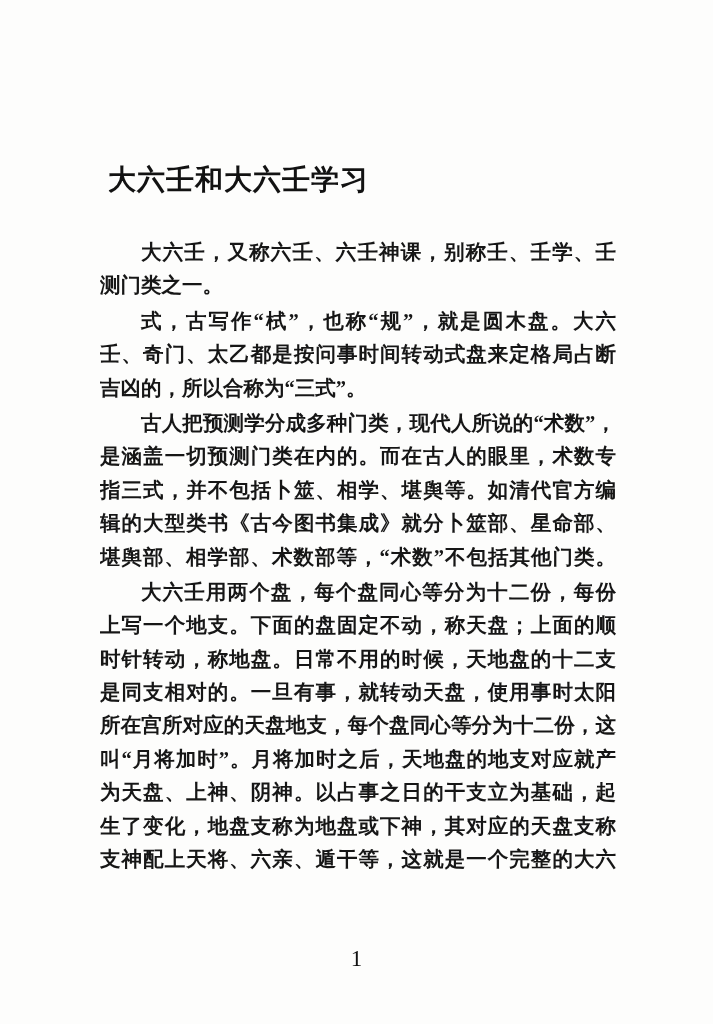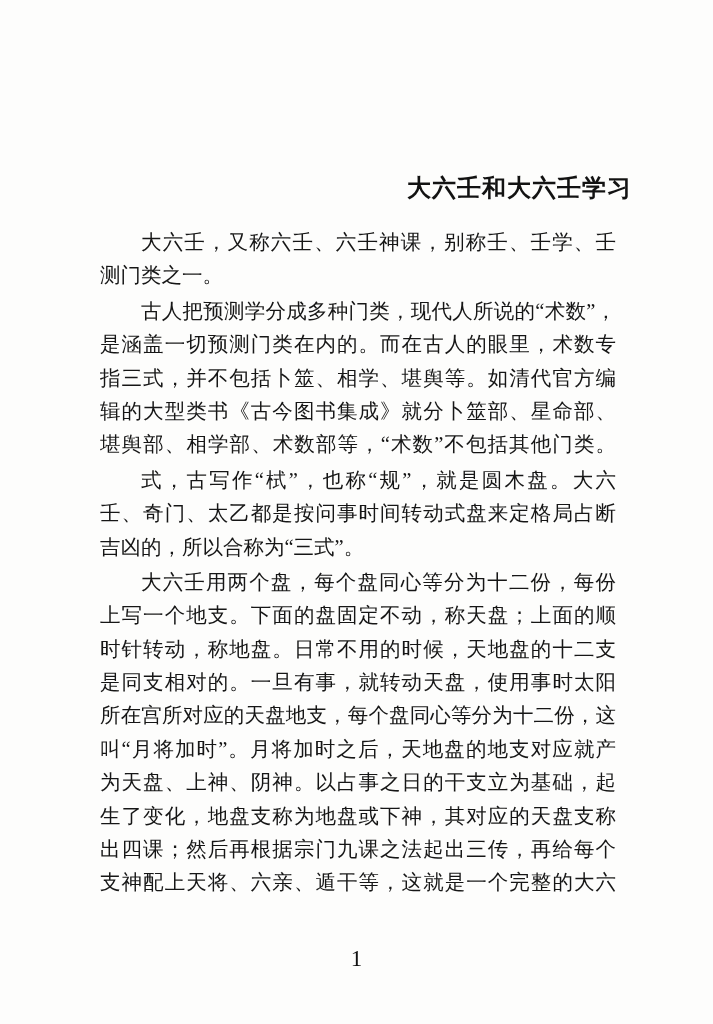--- a/index.html
+++ b/index.html
@@ -18,34 +18,35 @@
   .scan-page {
     position: absolute;
     inset: 0;
     background: #fdfdfc;
   }
   .doc-title {
     position: absolute;
     left: 100px;
     top: 154px;
     width: 516px;
-    margin: 16px;
-    text-align: right;
+    margin: 8px;
+    text-align: left;
     font-family: "Liberation Sans", "DejaVu Sans", sans-serif;
     font-weight: 700;
-    font-size: 24px;
+    font-size: 28px;
     line-height: 36px;
     letter-spacing: 1px;
     color: #121212;
   }
   .doc-body {
     position: absolute;
     left: 100px;
-    top: 226px;
+    top: 236px;
     width: 516px;
+    font-weight: bold;
   }
   .para { margin: 0; padding: 0; }
   .para + .para { margin-top: 2px; }
   .line {
     font-size: 20.5px;
     line-height: 33.4px;
     text-align: justify;
     text-align-last: justify;
     text-justify: inter-character;
     white-space: normal;
@@ -73,43 +74,42 @@
   <h1 class="doc-title">大六壬和大六壬学习</h1>
 
   <div class="doc-body">
 
     <div class="para">
       <div class="line first">大六壬，又称六壬、六壬神课，别称壬、壬学、壬</div>
       <div class="line end">测门类之一。</div>
     </div>
 
     <div class="para">
+      <div class="line first">式，古写作“栻”，也称“规”，就是圆木盘。大六</div>
+      <div class="line">壬、奇门、太乙都是按问事时间转动式盘来定格局占断</div>
+      <div class="line end">吉凶的，所以合称为“三式”。</div>
+    </div>
+
+    <div class="para">
       <div class="line first">古人把预测学分成多种门类，现代人所说的“术数”，</div>
       <div class="line">是涵盖一切预测门类在内的。而在古人的眼里，术数专</div>
       <div class="line">指三式，并不包括卜筮、相学、堪舆等。如清代官方编</div>
       <div class="line">辑的大型类书《古今图书集成》就分卜筮部、星命部、</div>
       <div class="line">堪舆部、相学部、术数部等，“术数”不包括其他门类。</div>
-    </div>
-
-    <div class="para">
-      <div class="line first">式，古写作“栻”，也称“规”，就是圆木盘。大六</div>
-      <div class="line">壬、奇门、太乙都是按问事时间转动式盘来定格局占断</div>
-      <div class="line end">吉凶的，所以合称为“三式”。</div>
     </div>
 
     <div class="para">
       <div class="line first">大六壬用两个盘，每个盘同心等分为十二份，每份</div>
       <div class="line">上写一个地支。下面的盘固定不动，称天盘；上面的顺</div>
       <div class="line">时针转动，称地盘。日常不用的时候，天地盘的十二支</div>
       <div class="line">是同支相对的。一旦有事，就转动天盘，使用事时太阳</div>
       <div class="line">所在宫所对应的天盘地支，每个盘同心等分为十二份，这</div>
       <div class="line">叫“月将加时”。月将加时之后，天地盘的地支对应就产</div>
       <div class="line">为天盘、上神、阴神。以占事之日的干支立为基础，起</div>
       <div class="line">生了变化，地盘支称为地盘或下神，其对应的天盘支称</div>
-      <div class="line">出四课；然后再根据宗门九课之法起出三传，再给每个</div>
       <div class="line">支神配上天将、六亲、遁干等，这就是一个完整的大六</div>
     </div>
 
   </div>
 
   <div class="page-number">1</div>
 
 </div>
 
 </body></html>

